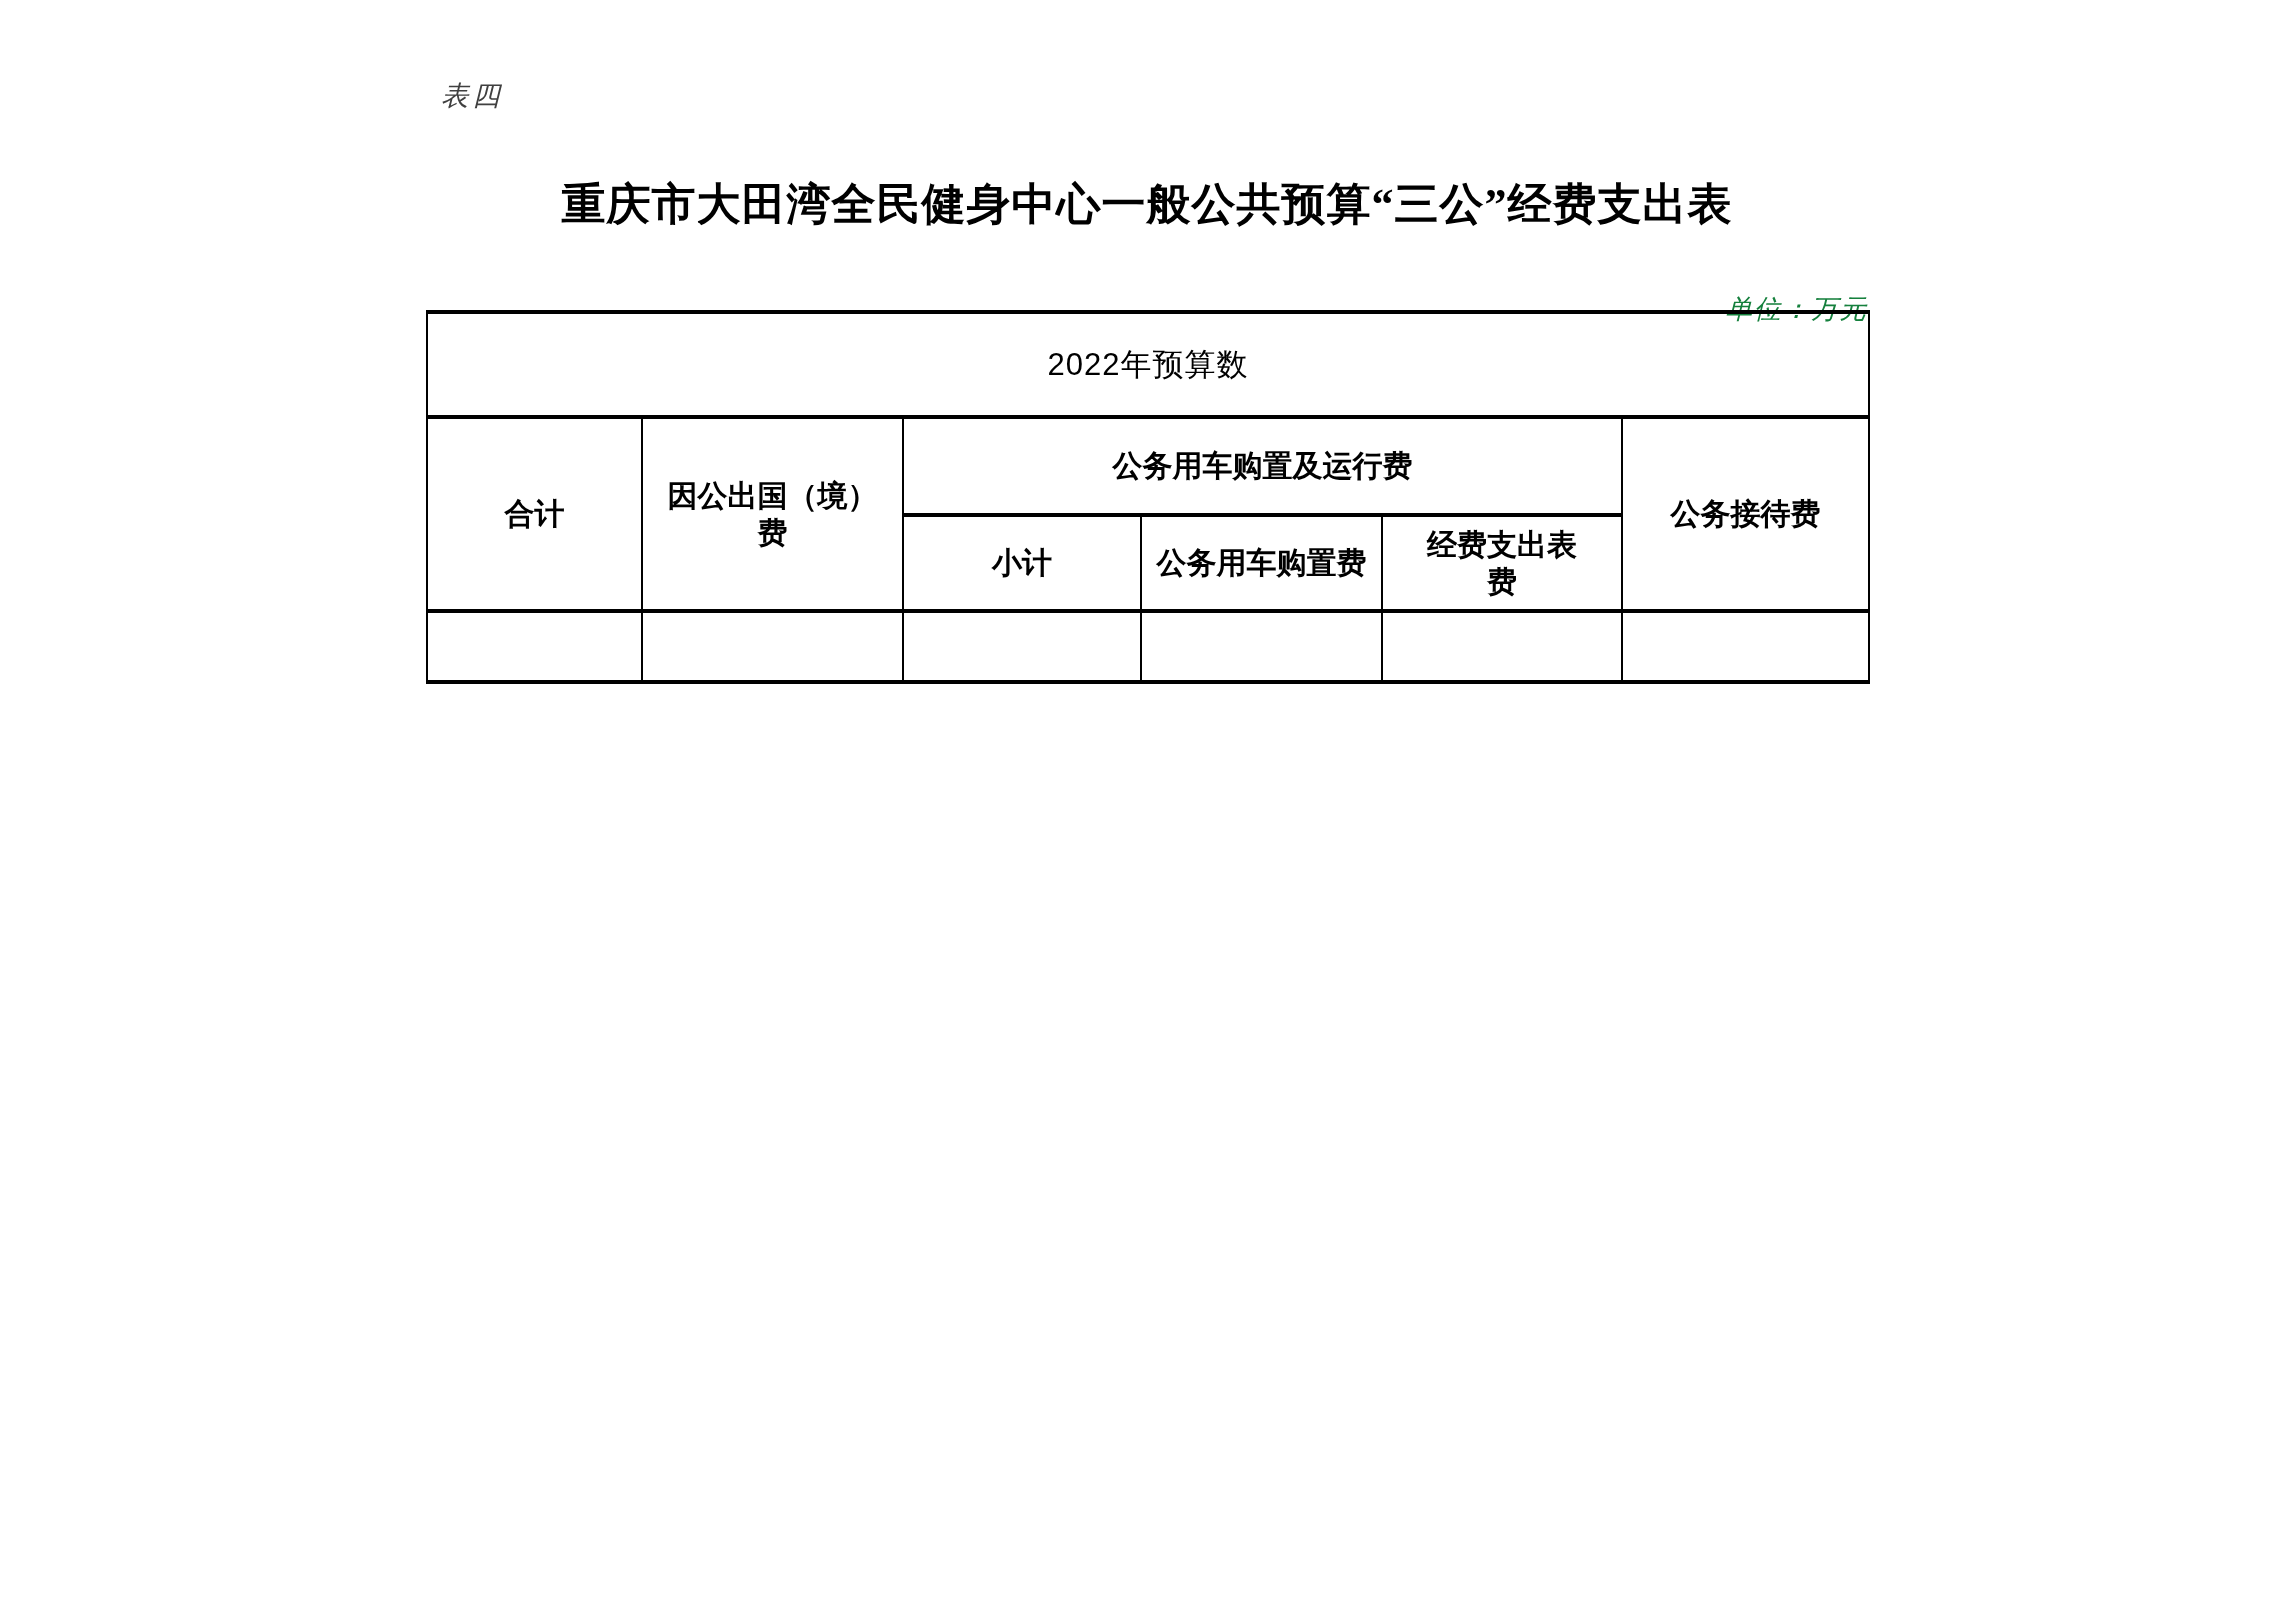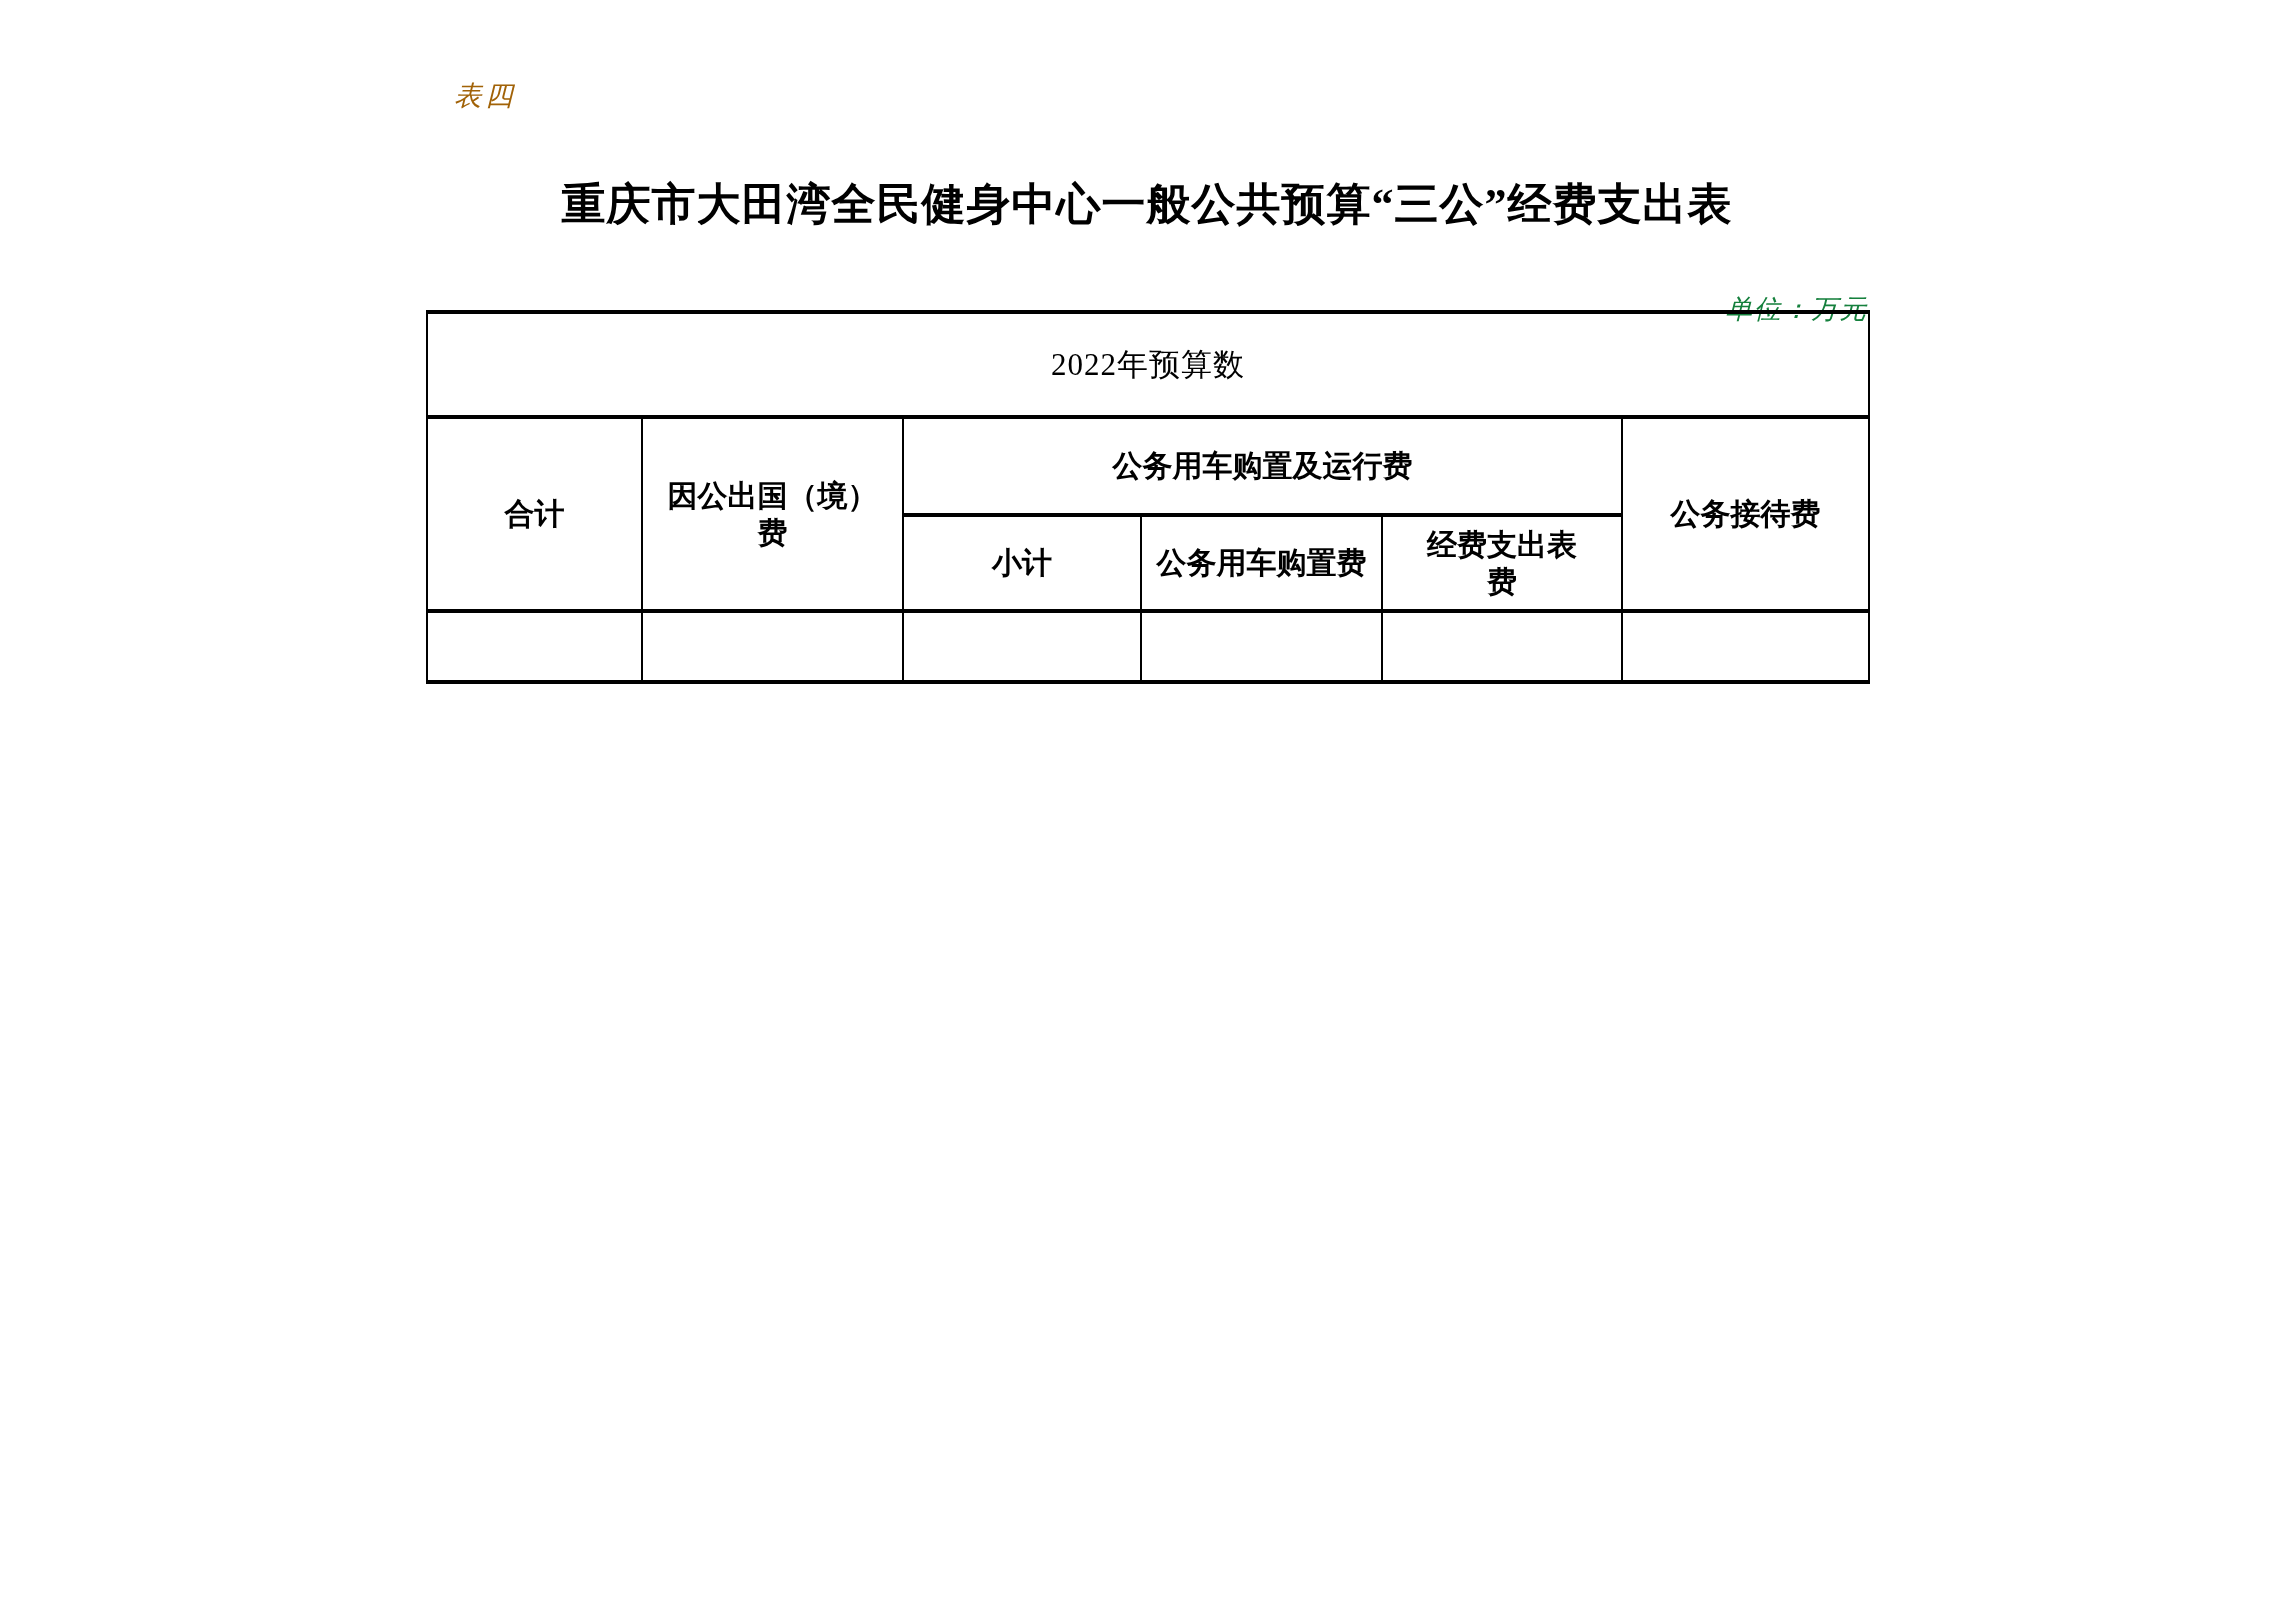--- a/index.html
+++ b/index.html
@@ -13,26 +13,26 @@
   }
   .page {
     position: absolute;
     left: 0; top: 0;
     width: 2292px; height: 1620px;
     background: #ffffff;
     overflow: hidden;
   }
   .table-tag {
     position: absolute;
-    left: 454px; top: 78px;
+    left: 441px; top: 78px;
     font-family: "Liberation Serif", serif;
     font-style: italic;            
     font-size: 27.4px;
     letter-spacing: 3.9px;
-    color: #a16207;
+    color: #404040;
   }
   .doc-title {
     position: absolute;
     left: 426px; top: 147px;
     width: 1442px;
     text-align: center;
     font-family: "Liberation Serif", serif;
     font-weight: bold;
     font-size: 44px;
     letter-spacing: 1px;
@@ -67,21 +67,21 @@
     text-align: center;
     vertical-align: middle;
     padding: 0;
     overflow: hidden;
   }
   tr.row-year    { height: 105px; }
   tr.row-head    { height: 98px; }
   tr.row-subhead { height: 96px; margin-left: 27px; }
   tr.row-data    { height: 71px; }
   .cell-year {
-    font-family: Liberation Serif, serif;
+    font-family: Liberation Sans, sans-serif;
     font-weight: normal;
     font-size: 31px;
     letter-spacing: 1px;
   }
   .cell-head {
     font-family: "Liberation Sans", sans-serif;
     font-weight: bold;
     font-size: 30px;
     line-height: 1.25;
     white-space: pre-line;   

